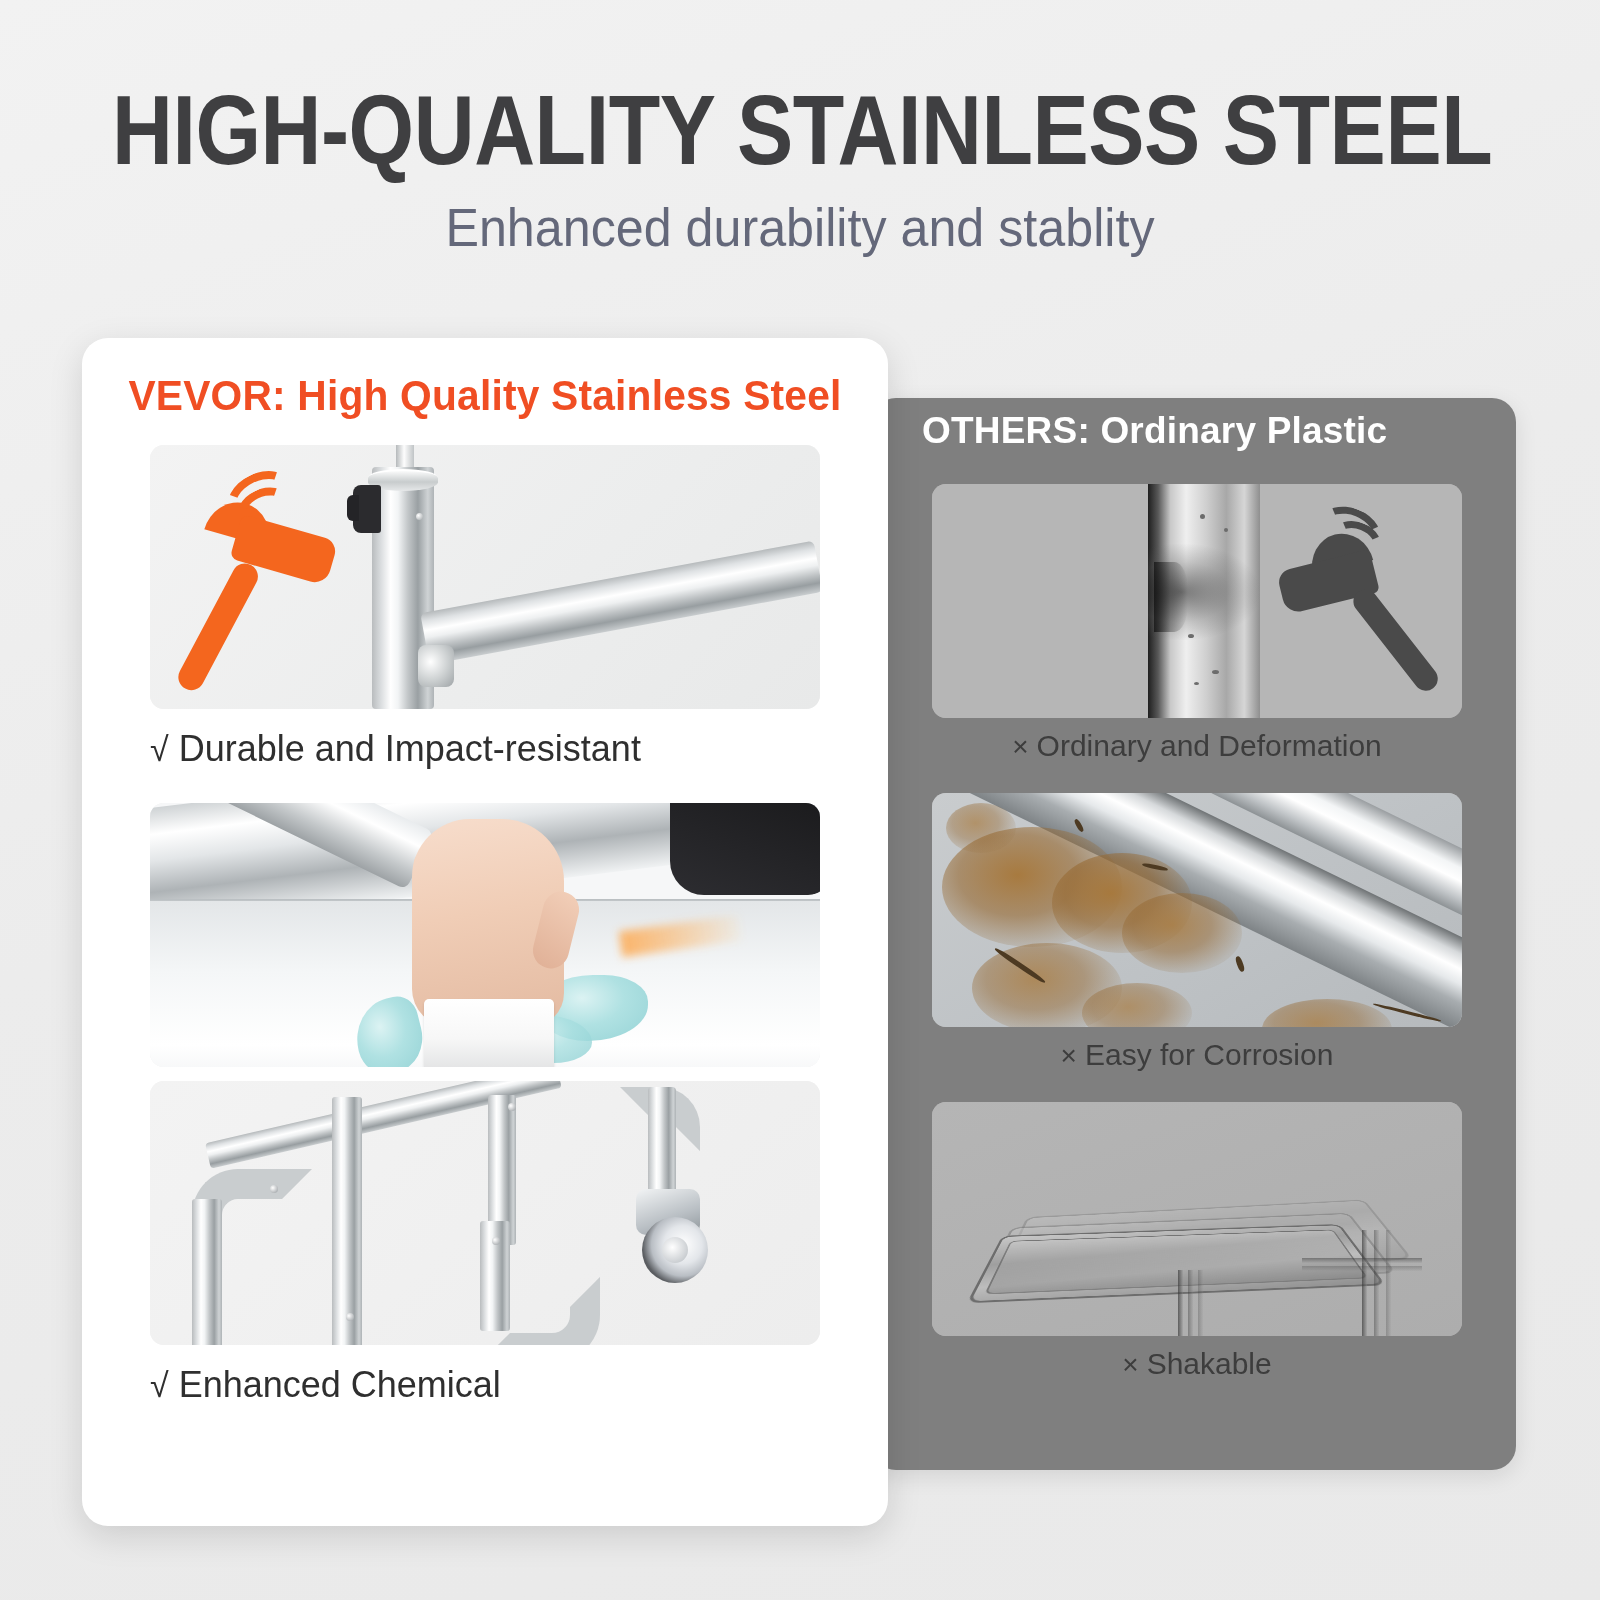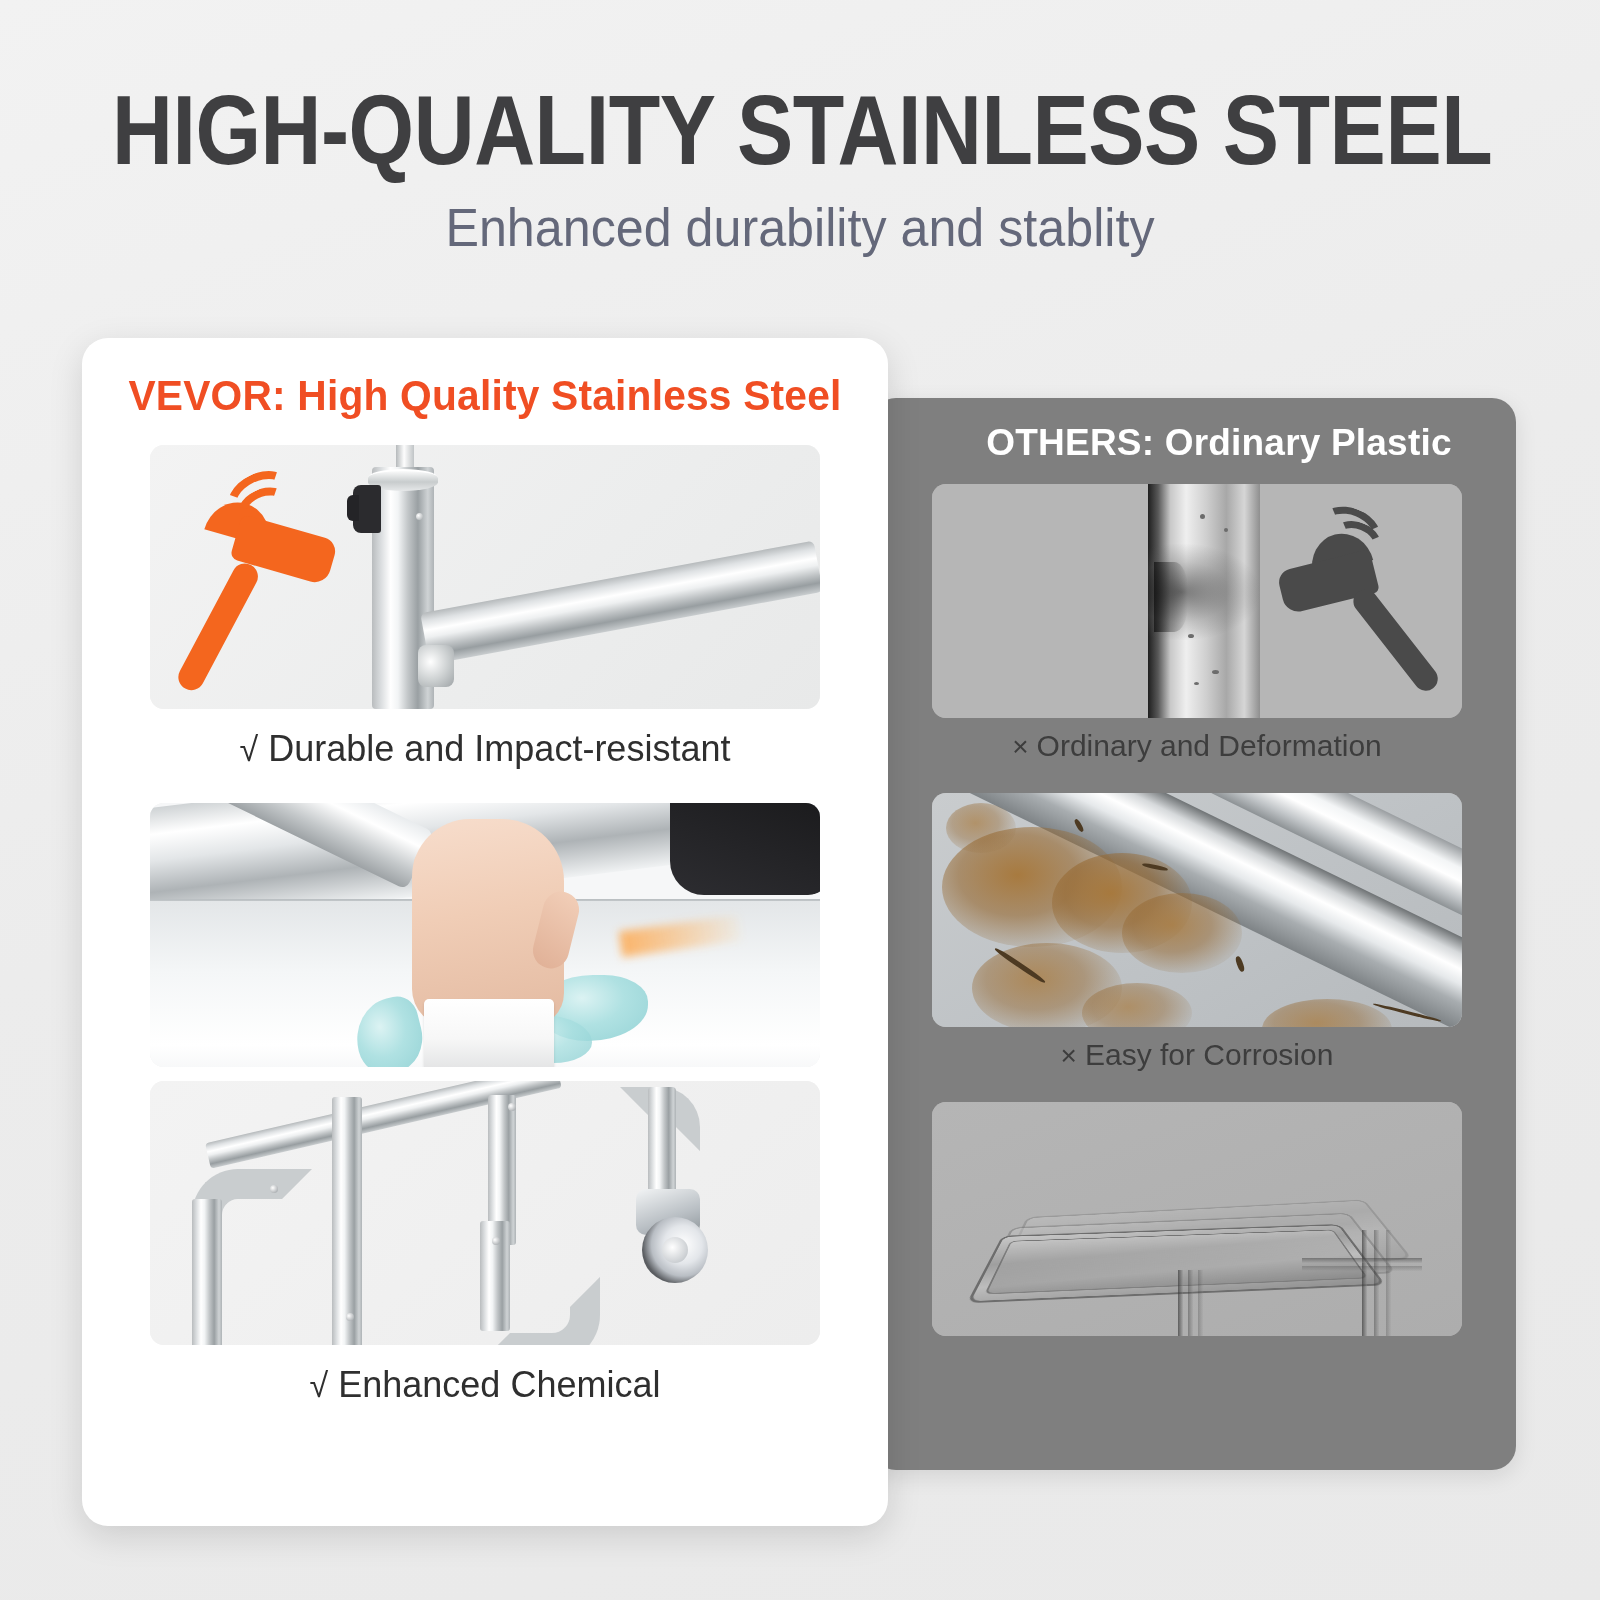--- a/index.html
+++ b/index.html
@@ -45,23 +45,23 @@
   
   .panel-others {
     position: absolute;
     left: 872px; top: 398px;
     width: 644px; height: 1072px;
     background: #7f7f7f;
     border-radius: 24px;
     box-shadow: 0 6px 22px rgba(0,0,0,0.10);
   }
   .others-title {
-    position: absolute; left: 0; top: 24px; width: 644px;
+    position: absolute; left: 0; top: 12px; width: 644px;
     padding-left: 50px;
-    text-align: center;
+    text-align: left;
     color: #ffffff;
     font-size: 37px;
     font-weight: 700;
     letter-spacing: 0.2px;
     white-space: nowrap;
   }
   .others-list { position: absolute; left: 60px; top: 86px; width: 530px; }
   .o-item { margin-bottom: 18px; }
   .o-photo {
     position: relative;
@@ -102,21 +102,20 @@
   .vevor-list { position: absolute; left: 68px; top: 107px; width: 670px; }
   .v-item { margin-bottom: 14px; }
   .v-photo {
     position: relative;
     width: 670px; height: 264px;
     border-radius: 14px;
     overflow: hidden;
     background: #f0f0f0;
   }
   .v-cap {
-    text-align: center;
     color: #2f2f2f;
     font-size: 36px;
     line-height: 80px;
     white-space: nowrap;
   }
   .v-cap .mk { font-size: 34px; margin-right: 10px; display:inline-block; }
 
   
   .ph { position:absolute; inset:0; }
 
@@ -467,20 +466,21 @@
             <div class="leg" style="left:246px;top:168px;height:72px;"></div>
             <div class="leg" style="left:256px;top:168px;height:72px;opacity:.6;"></div>
             <div class="leg" style="left:266px;top:168px;height:72px;opacity:.4;"></div>
             <div class="leg" style="left:430px;top:128px;height:112px;"></div>
             <div class="leg" style="left:442px;top:128px;height:112px;opacity:.6;"></div>
             <div class="leg" style="left:454px;top:128px;height:112px;opacity:.4;"></div>
             <div class="rail-x" style="left:370px;top:156px;width:120px;"></div>
             <div class="rail-x" style="left:370px;top:164px;width:120px;opacity:.55;"></div>
           </div>
         </div>
+        <div class="o-cap"><span class="mk">×</span><span>Shakable</span></div>
       </div>
 
     </div>
   </div>
 
   <div class="card-vevor">
     <div class="vevor-title">VEVOR: High Quality Stainless Steel</div>
 
     <div class="vevor-list">
 

